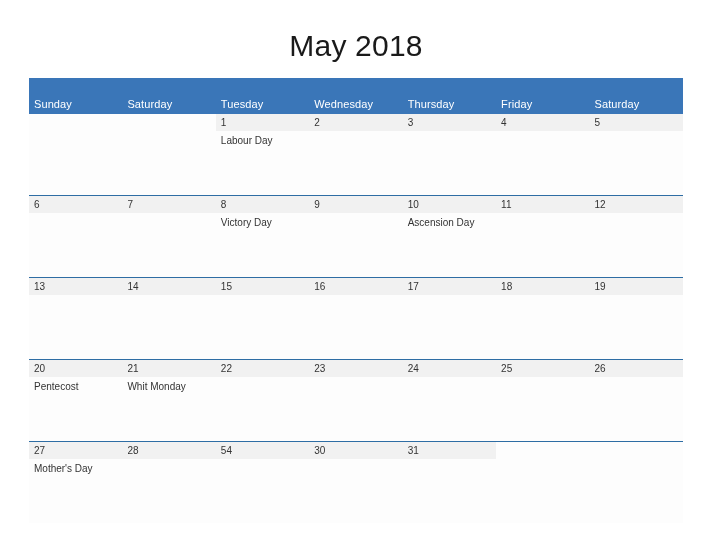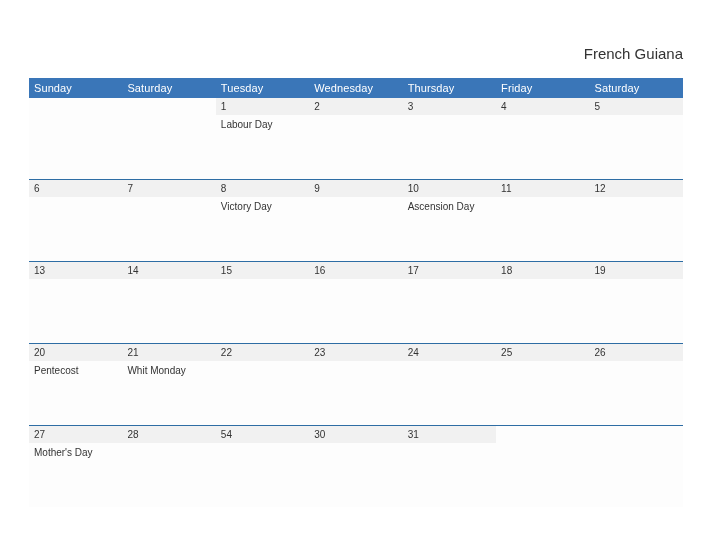--- a/index.html
+++ b/index.html
@@ -94,21 +94,21 @@
     border-collapse: collapse;
     table-layout: fixed;
   }
 
   .cal-table th {
     background: #3a76b8;
     color: #ffffff;
     font-size: 11px;
     font-weight: normal;
     text-align: left;
-    padding: 4px 0 4px 5px;
+    padding: 20px 0 4px 5px;
     height: 11px;
     font-family: "Liberation Sans", sans-serif;
     letter-spacing: 0.1px;
   }
 
   .cal-table td {
     vertical-align: top;
     padding: 0;
     height: 81px;
     border-top: 1px solid #2e6da4;
@@ -139,22 +139,22 @@
   }
 
   td.blank .daynum { background: #fdfdfd; }
 </style>
 </head>
 <body>
 
 <div class="page-header">
 
 
-
-  <div class="location-title">French Guiana</div>
+  <div class="month-title">May 2018</div>
+
 
 </div>
 
 <div class="calendar">
   <table class="cal-table">
     <thead>
       <tr id="weekday-row">
           <th>Sunday</th>
           <th>Saturday</th>
           <th>Tuesday</th>

